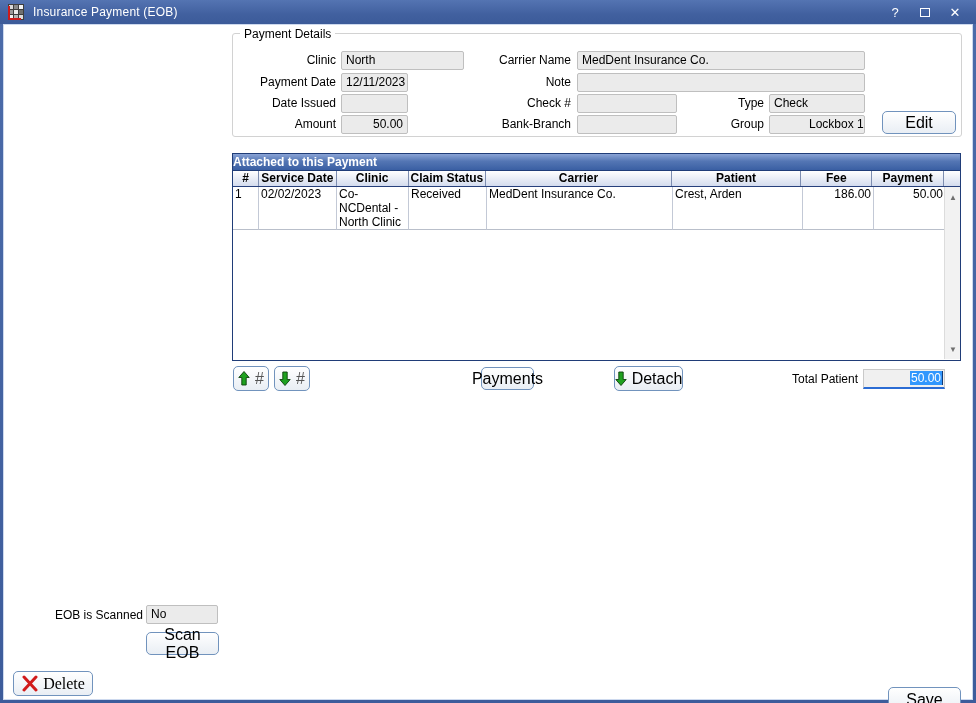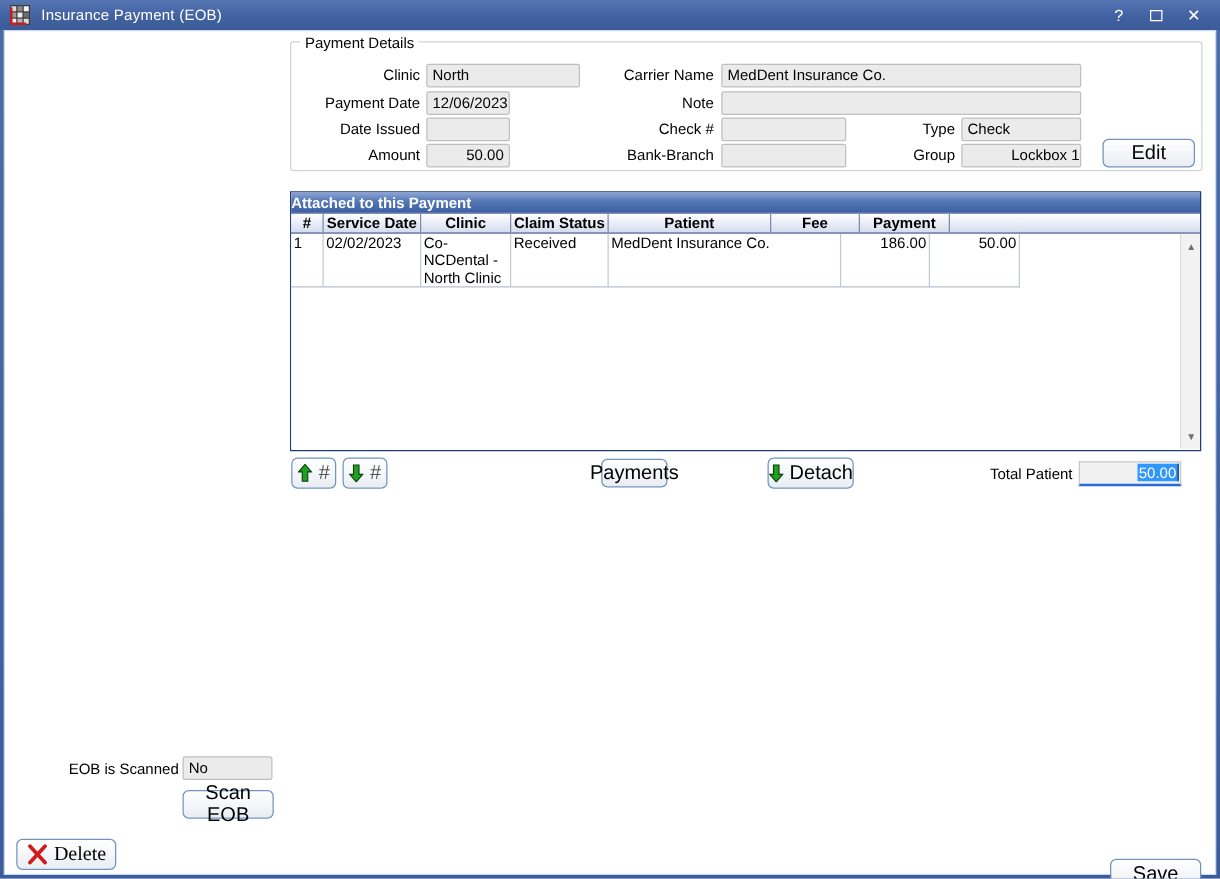--- a/index.html
+++ b/index.html
@@ -131,21 +131,21 @@
 
   <div class="content"></div>
 
   <div class="groupbox"></div>
   <div class="groupbox-label">Payment Details</div>
 
   <div class="lbl" style="left:236px; top:51px; width:100px;">Clinic</div>
   <div class="field" style="left:341px; top:51px; width:123px;">North</div>
 
   <div class="lbl" style="left:236px; top:73px; width:100px;">Payment Date</div>
-  <div class="field" style="left:341px; top:73px; width:67px;">12/06/2023</div>
+  <div class="field" style="left:341px; top:73px; width:67px;">12/11/2023</div>
 
   <div class="lbl" style="left:236px; top:94px; width:100px;">Date Issued</div>
   <div class="field" style="left:341px; top:94px; width:67px;"></div>
 
   <div class="lbl" style="left:236px; top:115px; width:100px;">Amount</div>
   <div class="field right" style="left:341px; top:115px; width:67px;">50.00</div>
 
   <div class="lbl" style="left:461px; top:51px; width:110px;">Carrier Name</div>
   <div class="field" style="left:577px; top:51px; width:288px;">MedDent Insurance Co.</div>
 
@@ -166,32 +166,34 @@
 
   <button class="btn" style="left:882px; top:111px; width:74px; height:23px;">Edit</button>
 
   <div class="grid">
     <div class="grid-title">Attached to this Payment</div>
     <div class="grid-header">
       <div class="gh c0">#</div>
       <div class="gh c1">Service Date</div>
       <div class="gh c2">Clinic</div>
       <div class="gh c3">Claim Status</div>
+      <div class="gh c4">Carrier</div>
       <div class="gh c5">Patient</div>
       <div class="gh c6">Fee</div>
       <div class="gh c7">Payment</div>
       <div class="gh filler" style="width:16px;"></div>
     </div>
     <div class="grid-body">
       <div class="grow">
         <div class="gc c0">1</div>
         <div class="gc c1">02/02/2023</div>
         <div class="gc c2">Co-NCDental - North Clinic</div>
         <div class="gc c3">Received</div>
         <div class="gc c4">MedDent Insurance Co.</div>
+        <div class="gc c5">Crest, Arden</div>
         <div class="gc c6 right">186.00</div>
         <div class="gc c7 right">50.00</div>
       </div>
       <div class="vscroll">
         <div class="varrow up">▲</div>
         <div class="varrow down">▼</div>
       </div>
     </div>
   </div>
 

